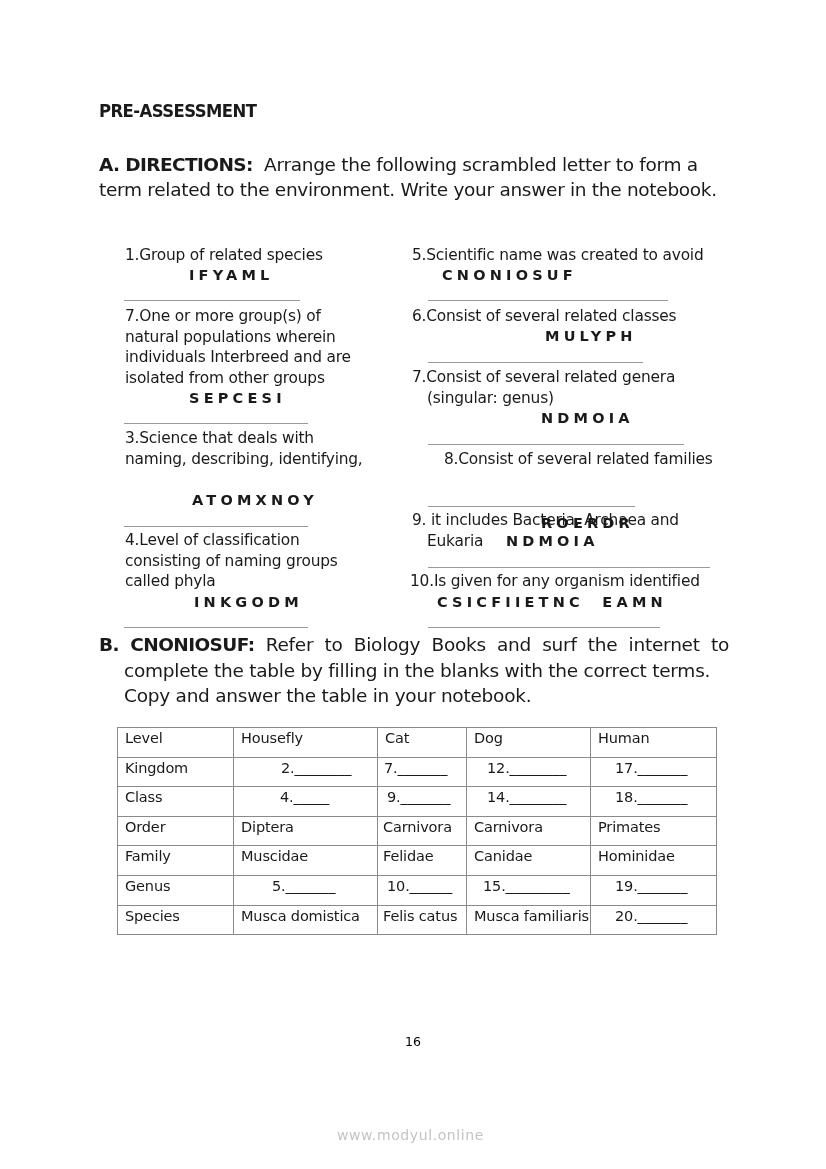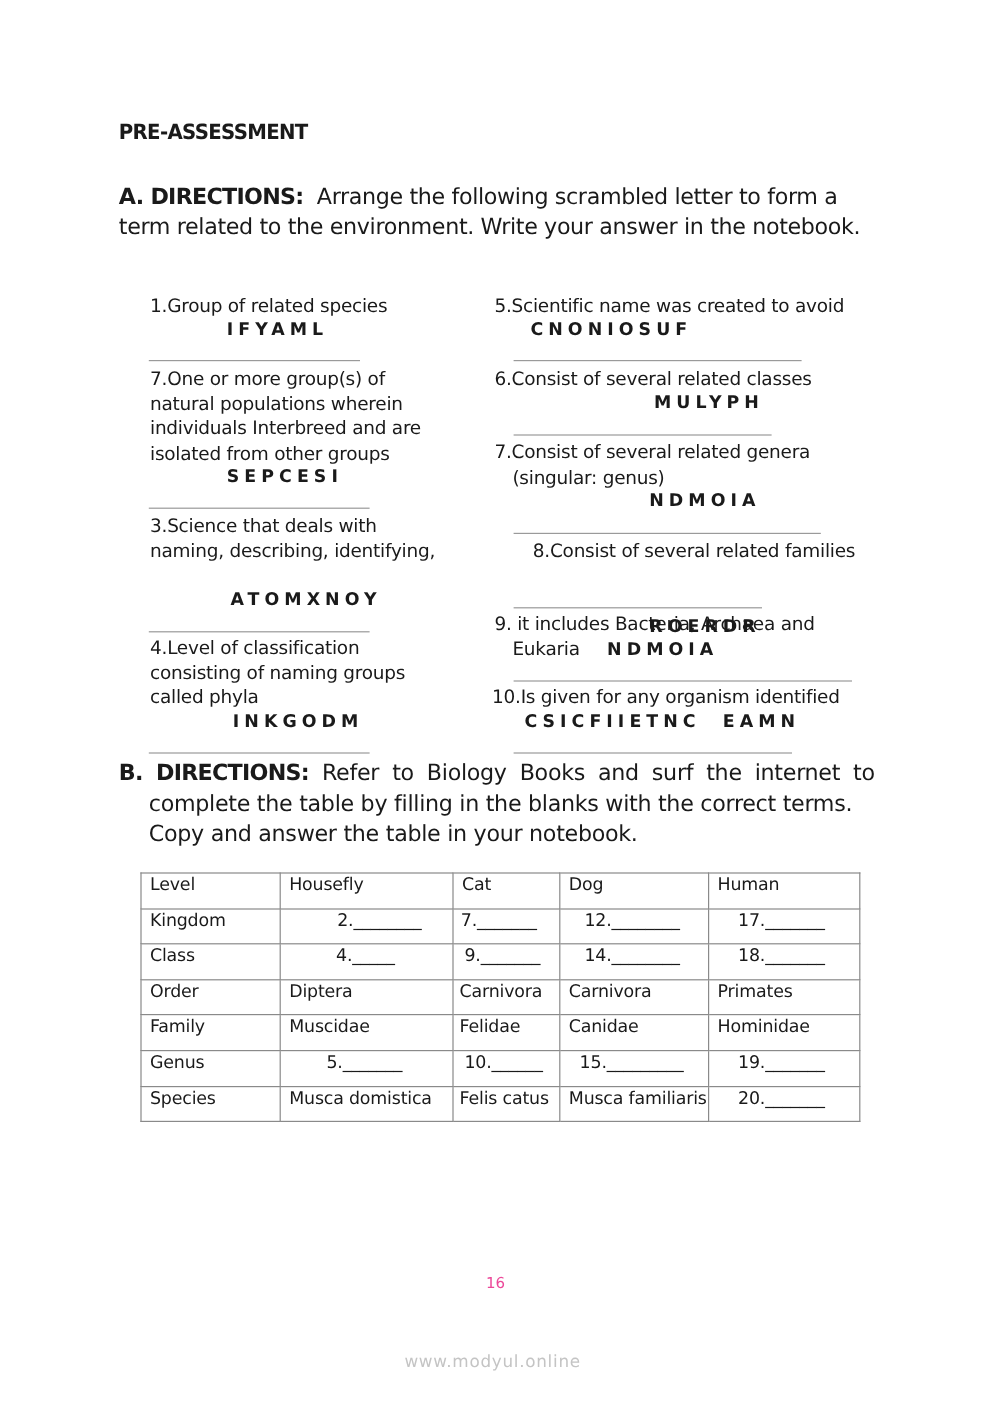--- a/index.html
+++ b/index.html
@@ -29,21 +29,21 @@
   .dirB .ind { display: block; padding-left: 25px; }
 
   table.tax {
     position: absolute; left: 117px; top: 727px; border-collapse: collapse;
     font-size: 14.5px; letter-spacing: -0.15px;
   }
   table.tax td {
     border: 1.3px solid #8a8a8a; height: 28.6px; padding: 0 0 0 7px;
     vertical-align: top; line-height: 21px; white-space: nowrap;
   }
-  .page-num { left: 405px; top: 1061px; font-size: 12.5px; color: #ec4899; }
+  .page-num { left: 405px; top: 1034px; font-size: 12.5px; color: #000000; }
   .watermark { left: 337px; top: 1127px; font-size: 14px; color: #c4c4c4; letter-spacing: 0.6px; }
 </style>
 </head>
 <body>
 
 <div class="abs title">PRE-ASSESSMENT</div>
 
 <div class="abs dirA">
   <b>A. DIRECTIONS:</b>&nbsp;
   <span>Arrange the following scrambled letter to form a term related to the environment. Write your answer in the notebook.</span>
@@ -113,21 +113,21 @@
 </div>
 <div class="line" style="left:428px;top:567px;width:282px;"></div>
 
 <div class="abs item" style="left:410px;top:571px;">
   <div>10.Is given for any organism identified</div>
 </div>
 <div class="abs scr" style="left:437px;top:592px;white-space:pre;">CSICFIIETNC  EAMN</div>
 <div class="line" style="left:428px;top:627px;width:232px;"></div>
 
 <div class="abs dirB">
-  <span class="l1"><b>B. DIRECTIONS:</b> <span>Refer to Biology Books and surf the internet to</span></span>
+  <span class="l1"><b>B. CNONIOSUF:</b> <span>Refer to Biology Books and surf the internet to</span></span>
   <span class="ind">complete the table by filling in the blanks with the correct terms.</span>
   <span class="ind">Copy and answer the table in your notebook.</span>
 </div>
 
 <table class="tax">
   <colgroup>
     <col style="width:116px">
       <col style="width:144px">
       <col style="width:89px">
       <col style="width:124px">

